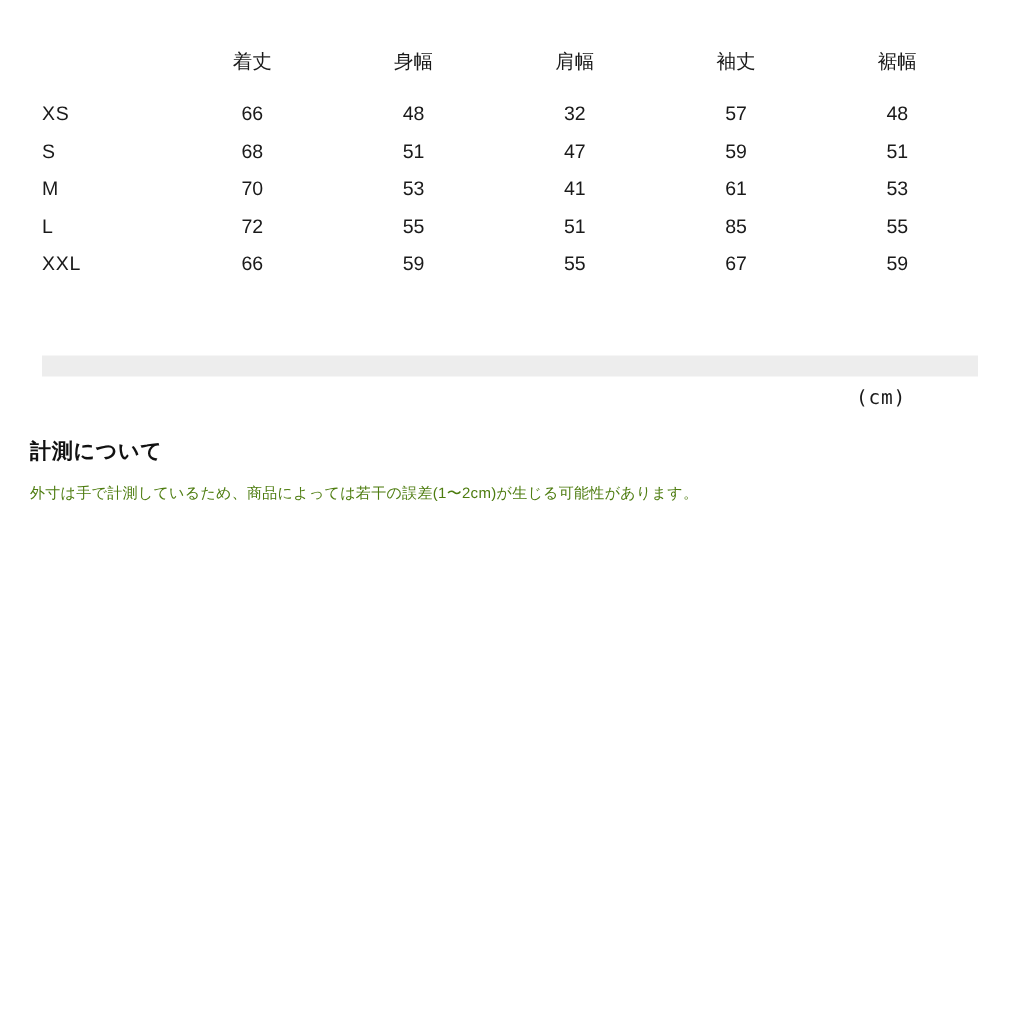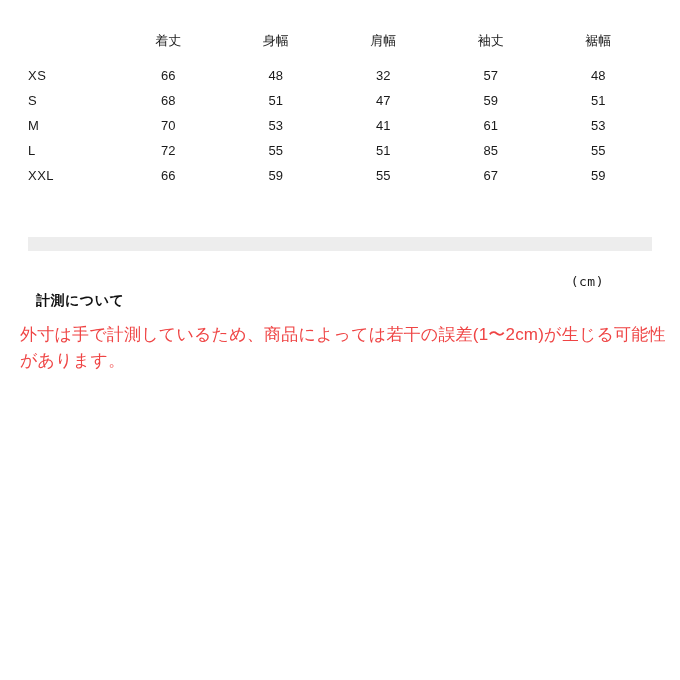--- a/index.html
+++ b/index.html
@@ -60,44 +60,44 @@
     top: 237px;
     width: 624px;
     height: 14px;
     background: #ededed;
   }
 
   
   .unit {
     position: absolute;
     right: 28px;
-    top: 274px;
+    top: 258px;
     font-size: 13px;
     font-family: "DejaVu Sans Mono", "Liberation Mono", monospace;
     color: #1a1a1a;
     letter-spacing: 0.5px;
   }
 
   
   .notes {
     position: absolute;
     left: 20px;
     top: 292px;
     width: 648px;
   }
   .notes-title {
     font-size: 14px;
     font-weight: bold;
     color: #111111;
-    margin: 0 0 12px 16px;
+    margin: 0 0 12px 0;
     letter-spacing: 0.5px;
   }
   .notes-body {
-    font-size: 17px;
-    color: #ef4444;
+    font-size: 10px;
+    color: #4d7c0f;
     margin: 0;
     line-height: 1.5;
     letter-spacing: 0.2px;
   }
 </style>
 </head>
 <body>
 
 <div class="page">
 

